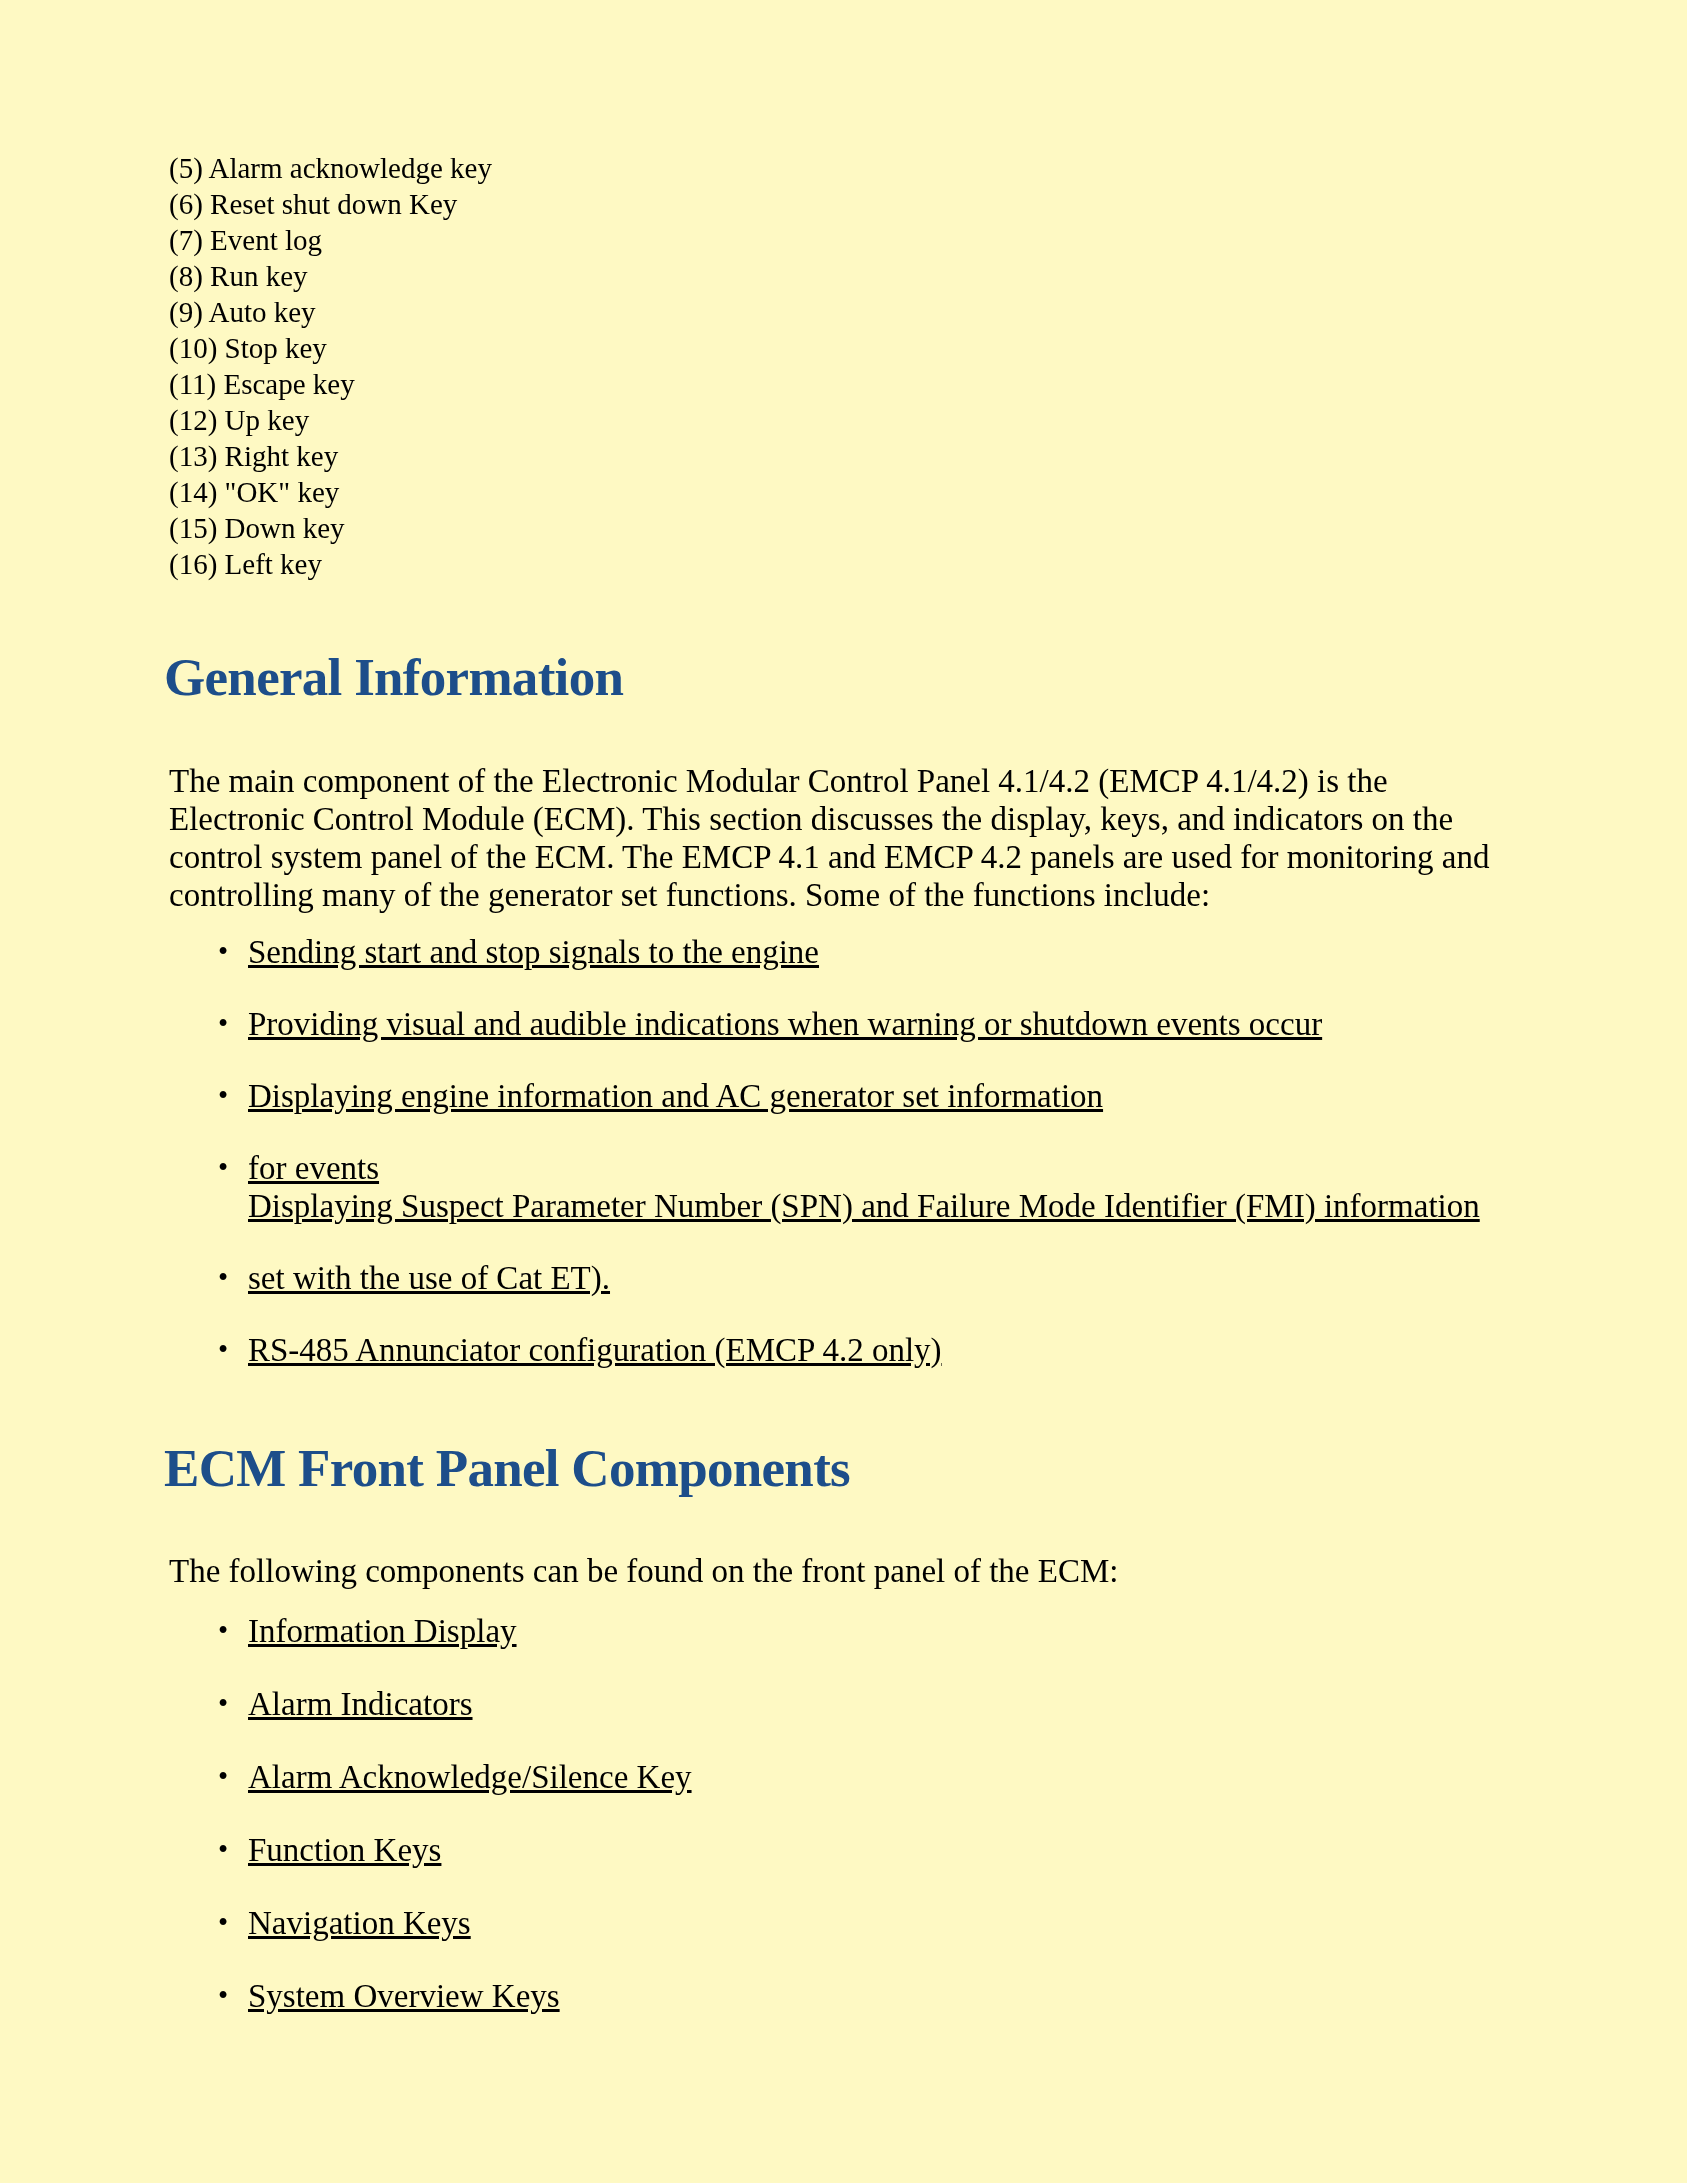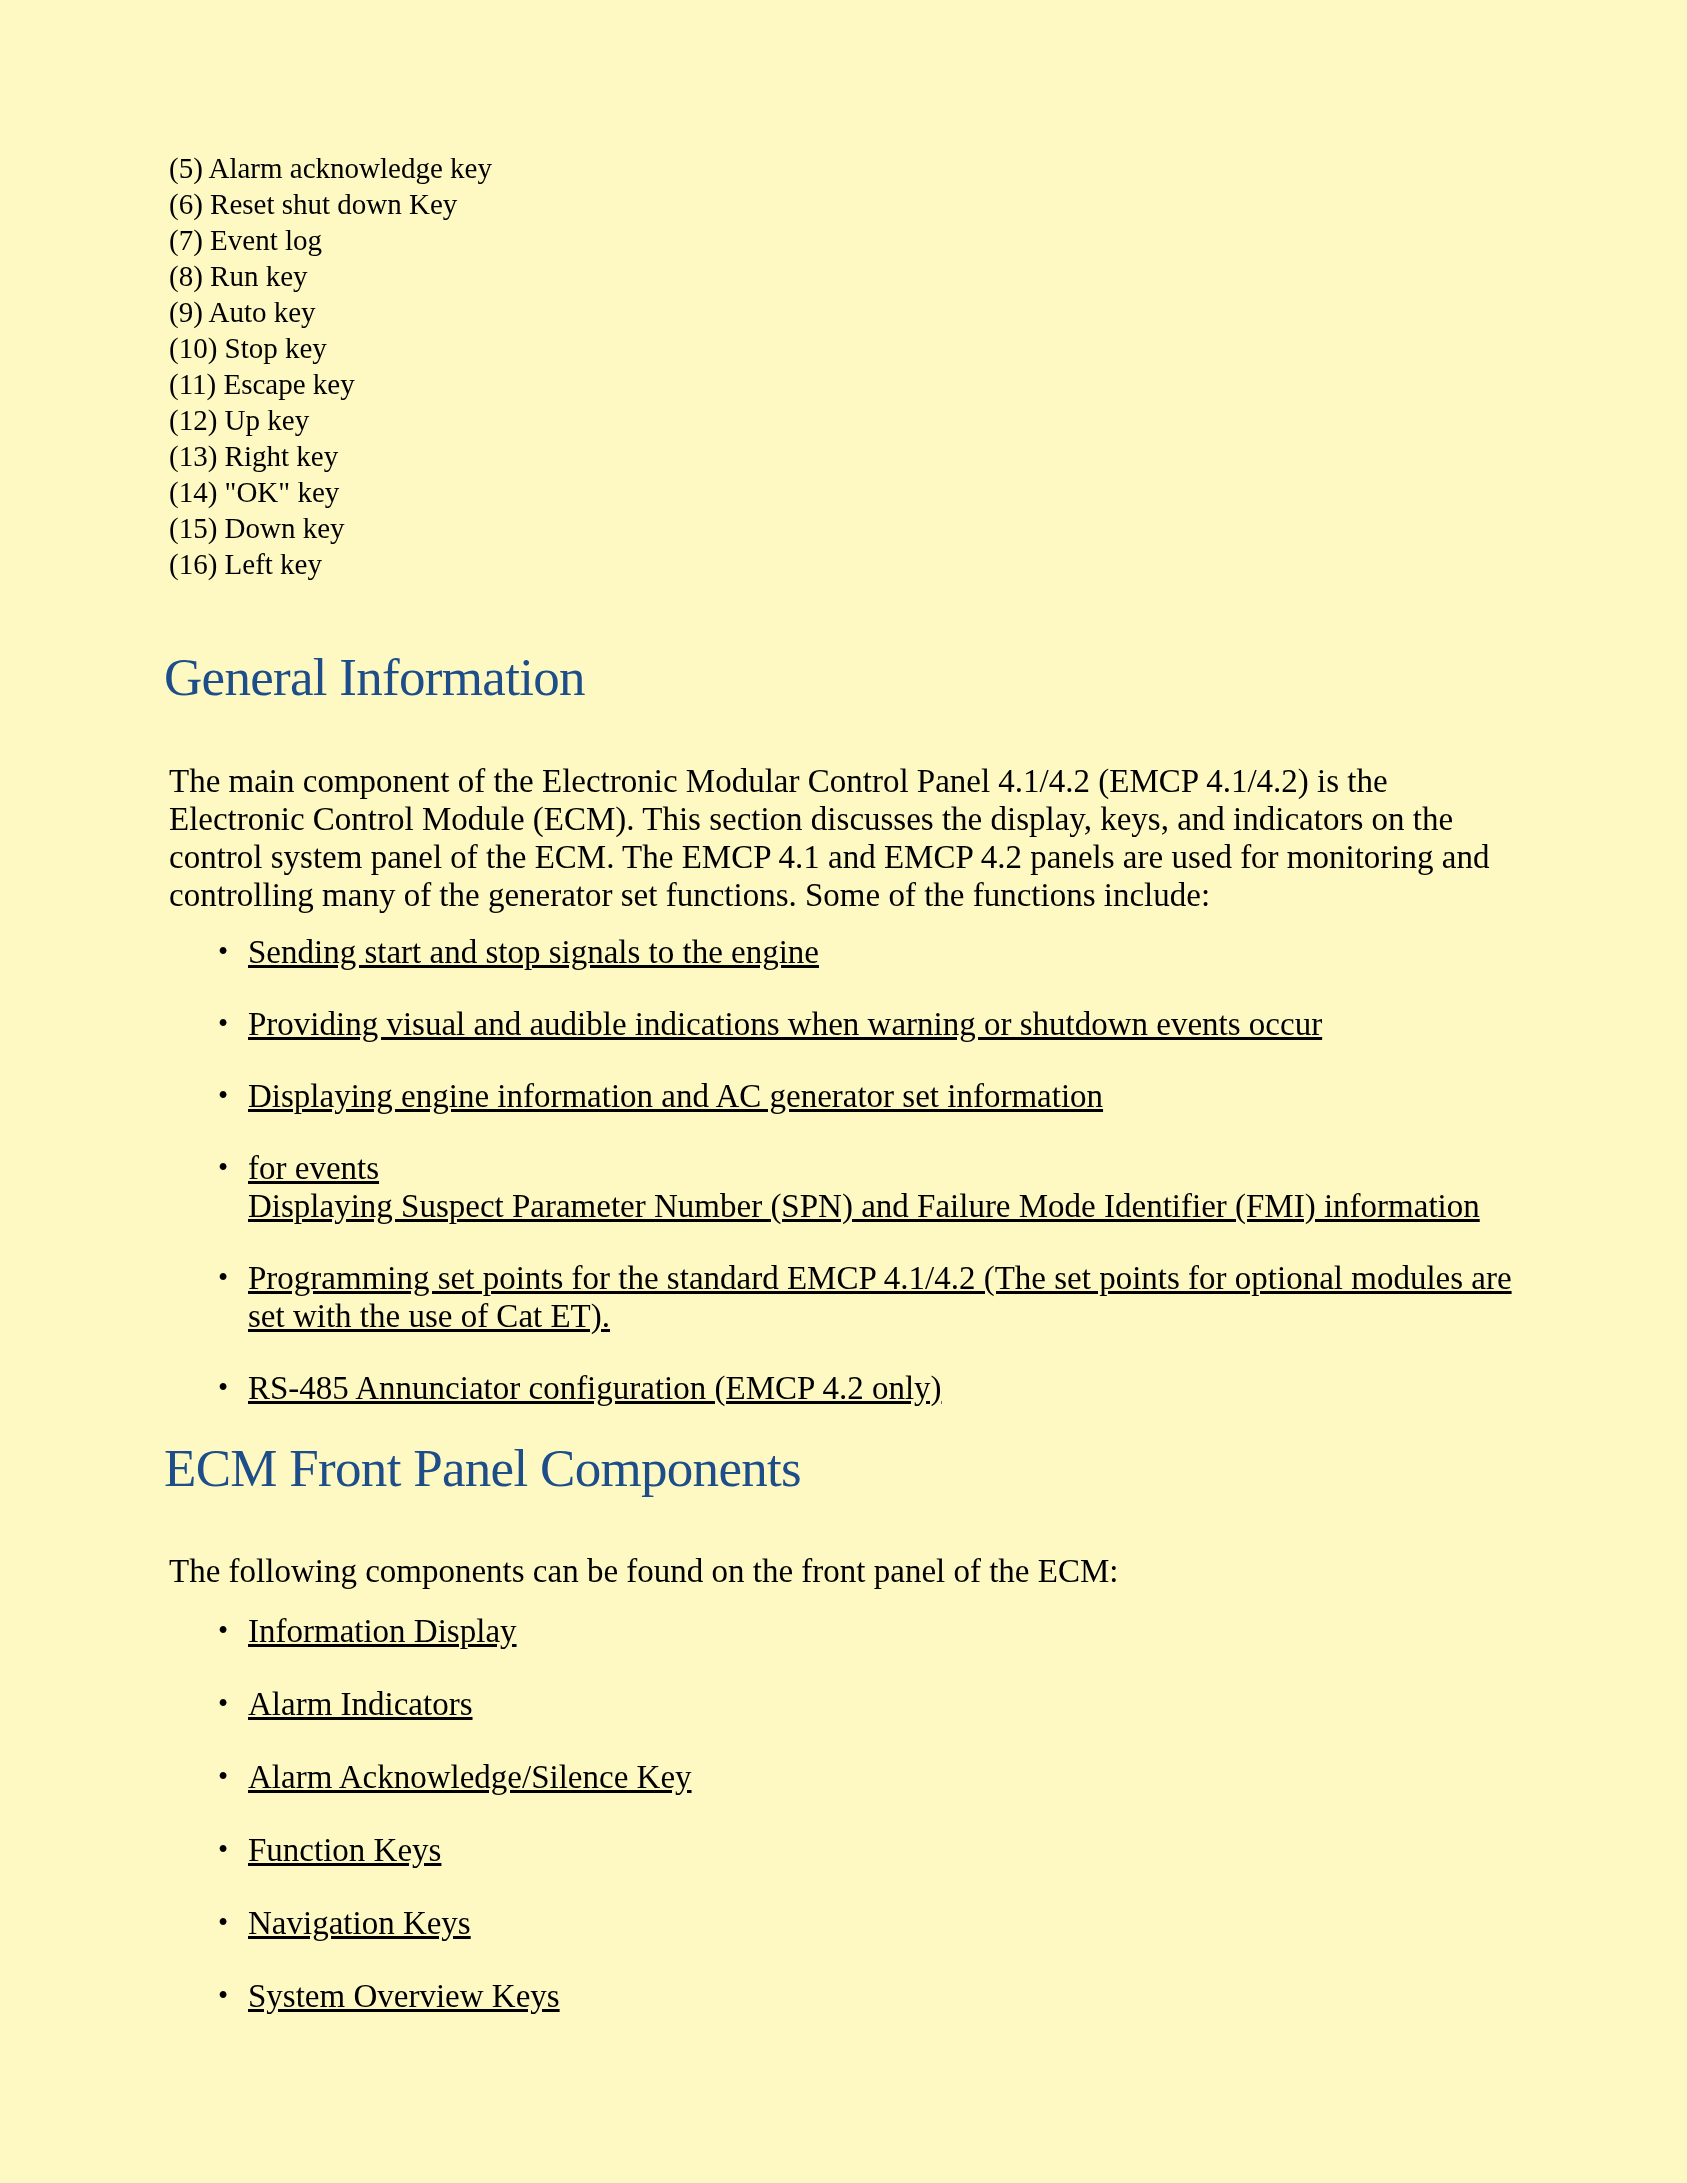--- a/index.html
+++ b/index.html
@@ -27,21 +27,21 @@
     line-height: 36px;
     white-space: nowrap;
   }
 
   
   .heading {
     position: absolute;
     left: 164px;
     margin: 0;
     font-size: 53px;
-    font-weight: normal;
+    font-weight: bold;
     color: #1d4e8a;
     line-height: 56px;
     white-space: nowrap;
     letter-spacing: -0.7px;
   }
   .h-general { top: 649px; }
   .h-ecm     { top: 1440px; }
 
   
   .para {
@@ -139,21 +139,20 @@
       <span class="dot">•</span>
       <span class="bline">Displaying engine information and AC generator set information</span>
     </li>
     <li>
       <span class="dot">•</span>
       <span class="bline">for events</span>
       <span class="bline">Displaying Suspect Parameter Number (SPN) and Failure Mode Identifier (FMI) information</span>
     </li>
     <li>
       <span class="dot">•</span>
-      <span class="bline">Programming set points for the standard EMCP 4.1/4.2 (The set points for optional modules are</span>
       <span class="bline">set with the use of Cat ET).</span>
     </li>
     <li>
       <span class="dot">•</span>
       <span class="bline">RS-485 Annunciator configuration (EMCP 4.2 only)</span>
     </li>
   </ul>
 
   <h1 class="heading h-ecm">ECM Front Panel Components</h1>
 

